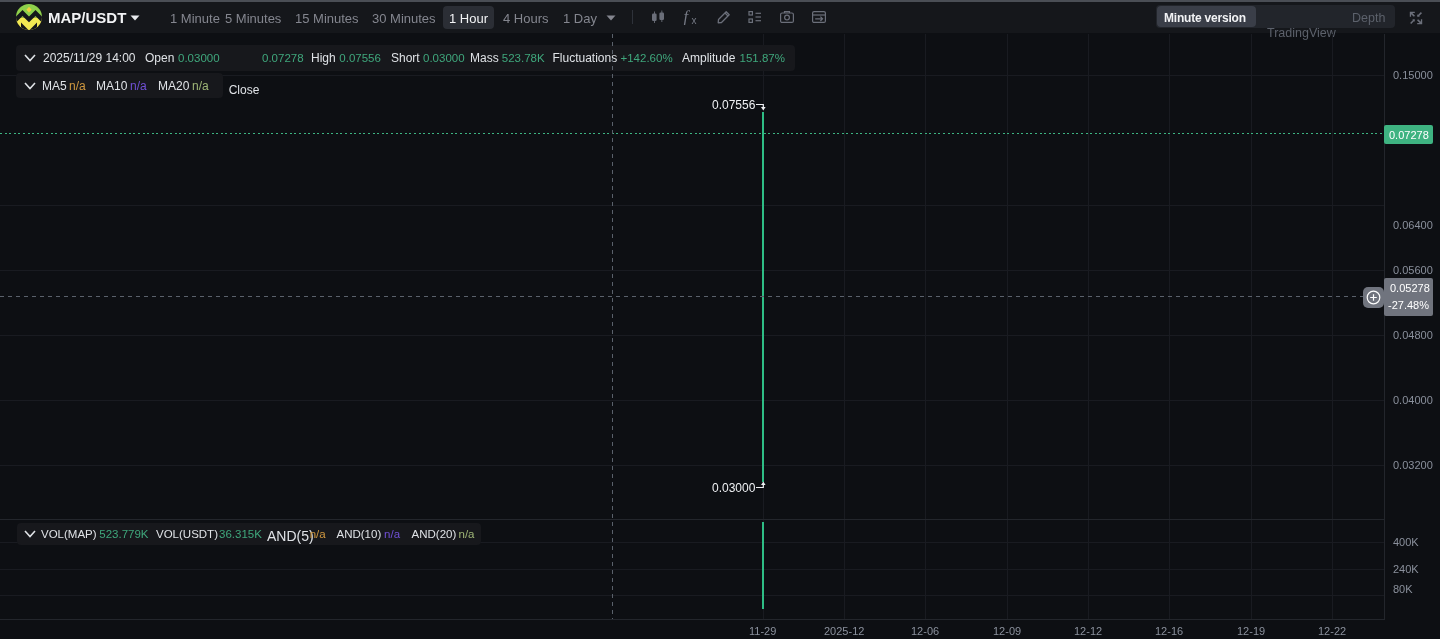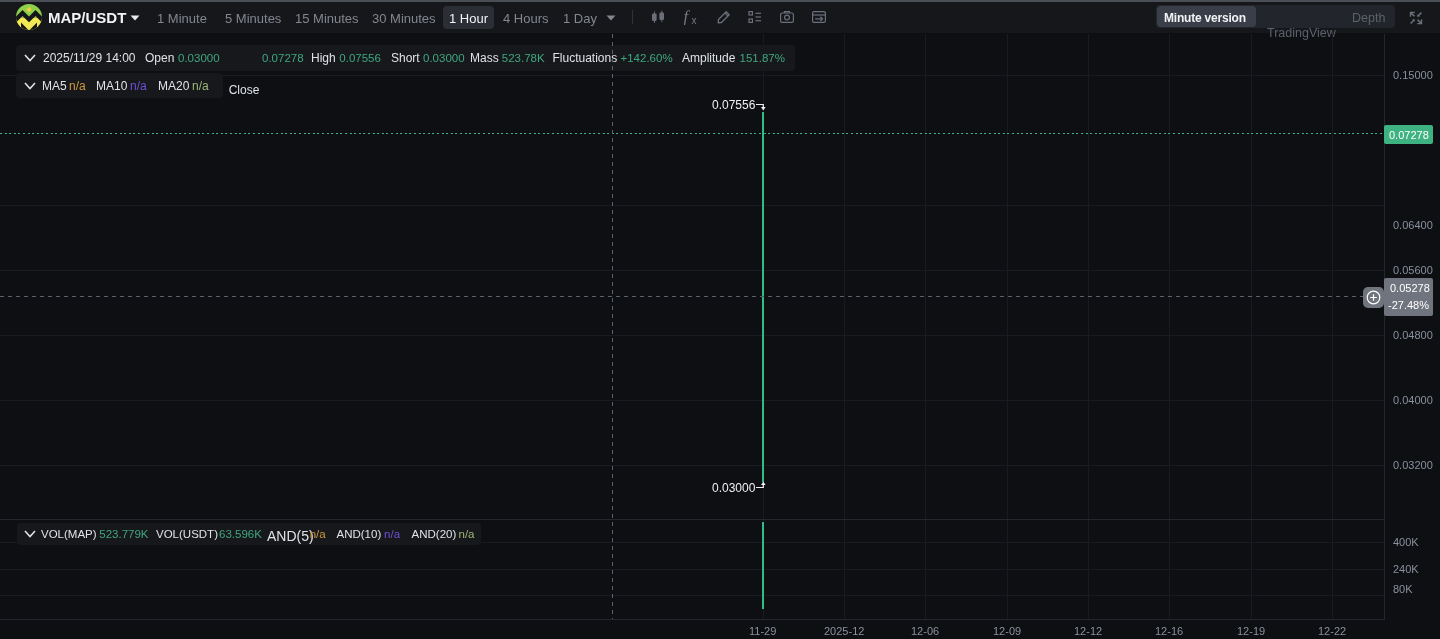--- a/index.html
+++ b/index.html
@@ -35,21 +35,21 @@
       <path d="M-2 14.5 L6.5 6 L13 12.4 L19.5 6 L28 14.5 L28 20.4 L19.5 11.9 L13 18.3 L6.5 11.9 L-2 20.4 Z" fill="#15171b"></path>
       <path d="M5 18.6 L13 26.6 L21 18.6 L21 23.4 L13 31.4 L5 23.4 Z" fill="#15171b"></path>
       <path d="M13 2.8 L15.6 5.7 L13 8.6 L10.4 5.7 Z" fill="#f2cd42"></path>
     </g>
   </svg>
   <div class="txt" style="left:48px;top:9px;font-size:15px;font-weight:bold;color:#f2f3f5;">MAP/USDT</div>
   <svg class="abs" style="left:129px;top:14px;" width="12" height="8" viewBox="0 0 12 8">
       <path d="M1.5 1.5 L6 6.5 L10.5 1.5 Z" fill="#e8eaee"></path>
     </svg>
 
-  <div class="txt" style="left:157px;top:11px;font-size:13px;color:#84868f;">1 Minute</div>
+  <div class="txt" style="left:170px;top:11px;font-size:13px;color:#84868f;">1 Minute</div>
   <div class="txt" style="left:225px;top:11px;font-size:13px;color:#84868f;">5 Minutes</div>
   <div class="txt" style="left:295px;top:11px;font-size:13px;color:#84868f;">15 Minutes</div>
   <div class="txt" style="left:372px;top:11px;font-size:13px;color:#84868f;">30 Minutes</div>
   <div class="abs" style="left:443px;top:6px;width:51px;height:23px;background:#2b2e35;border-radius:4px;"></div>
   <div class="txt" style="left:449px;top:11px;font-size:13px;color:#f2f3f5;">1 Hour</div>
   <div class="txt" style="left:503px;top:11px;font-size:13px;color:#84868f;">4 Hours</div>
   <div class="txt" style="left:563px;top:11px;font-size:13px;color:#84868f;">1 Day</div>
   <svg class="abs" style="left:605px;top:14px;" width="12" height="8" viewBox="0 0 12 8">
       <path d="M1.5 1.5 L6 6.5 L10.5 1.5 Z" fill="#84868f"></path>
     </svg>
@@ -172,21 +172,21 @@
   <div class="txt w" style="left:158px;top:79px;font-size:12px;">MA20</div>
   <div class="txt" style="left:192px;top:79px;font-size:12px;color:#9fb677;">n/a</div>
 
   <div class="panel" style="left:17px;top:523px;width:464px;height:22px;"></div>
   <svg class="abs" style="left:24px;top:530px;" width="12" height="8" viewBox="0 0 12 8" fill="none" stroke="#dfe2e6" stroke-width="1.6">
       <path d="M1 1 L6 6.5 L11 1"></path>
     </svg>
   <div class="txt w" style="left:41px;top:528px;font-size:11.5px;">VOL(MAP)</div>
   <div class="txt g" style="left:99.3px;top:528px;font-size:11.5px;">523.779K</div>
   <div class="txt w" style="left:156px;top:528px;font-size:11.5px;">VOL(USDT)</div>
-  <div class="txt g" style="left:219px;top:528px;font-size:11.5px;">63.596K</div>
+  <div class="txt g" style="left:219px;top:528px;font-size:11.5px;">36.315K</div>
   <div class="txt w" style="left:267px;top:528px;font-size:14px;">AND(5)</div>
   <div class="txt" style="left:309.7px;top:528px;font-size:11.5px;color:#d0983f;">n/a</div>
   <div class="txt w" style="left:336.5px;top:528px;font-size:11.5px;">AND(10)</div>
   <div class="txt" style="left:384.1px;top:528px;font-size:11.5px;color:#7050d6;">n/a</div>
   <div class="txt w" style="left:411.6px;top:528px;font-size:11.5px;">AND(20)</div>
   <div class="txt" style="left:458.5px;top:528px;font-size:11.5px;color:#9fb677;">n/a</div>
 
   <div class="abs" style="left:612px;top:34px;width:1px;height:585px;background:repeating-linear-gradient(180deg,#5a616b 0 4px,transparent 4px 8px);"></div>
 
   <div class="txt axis" style="left:1393px;top:69px;">0.15000</div>

